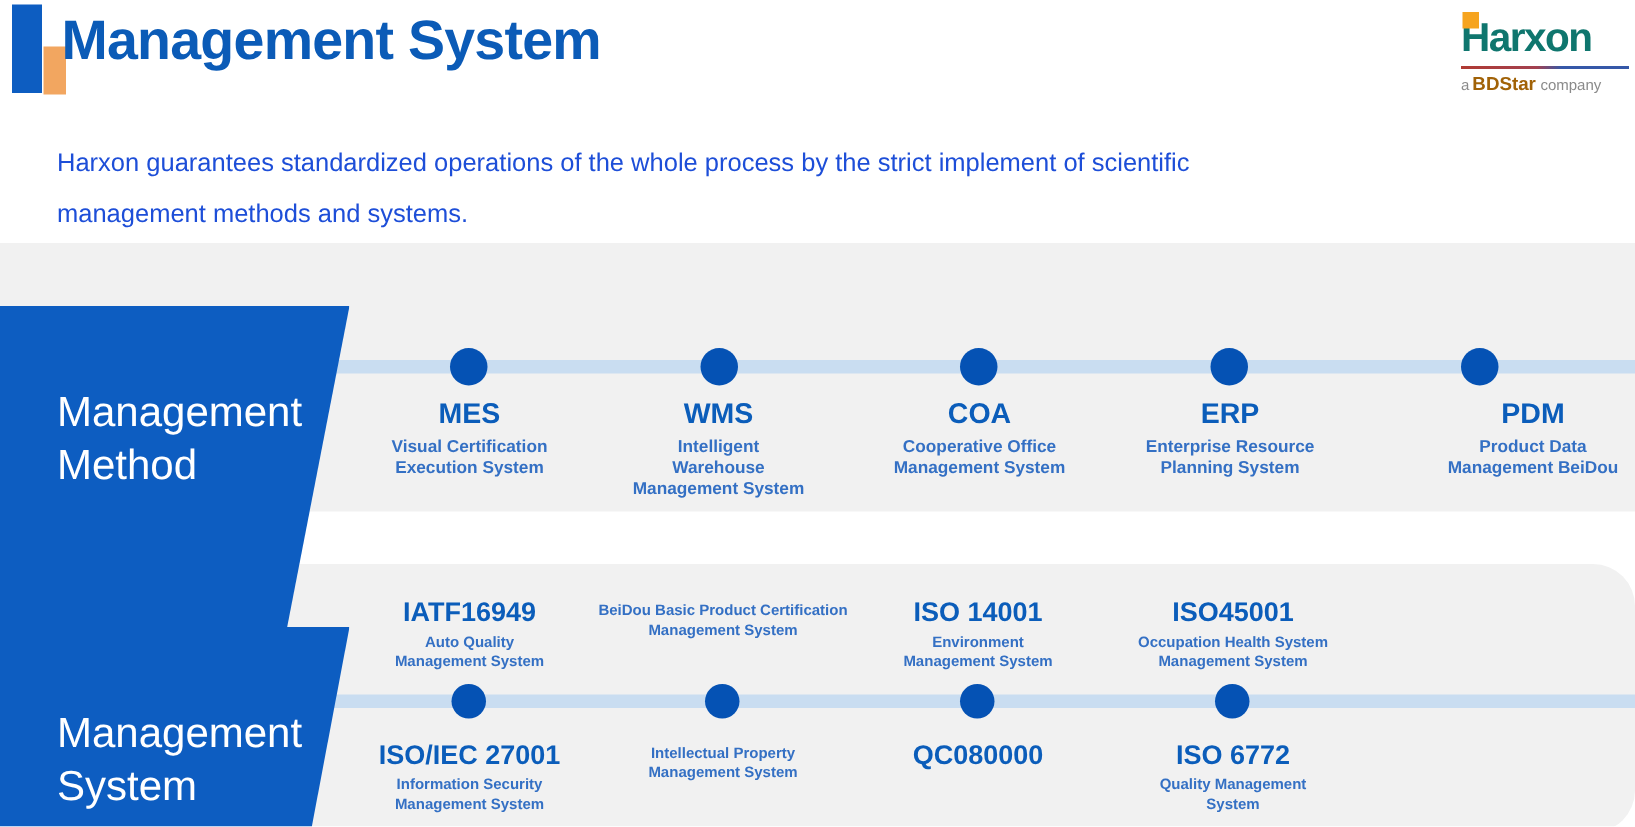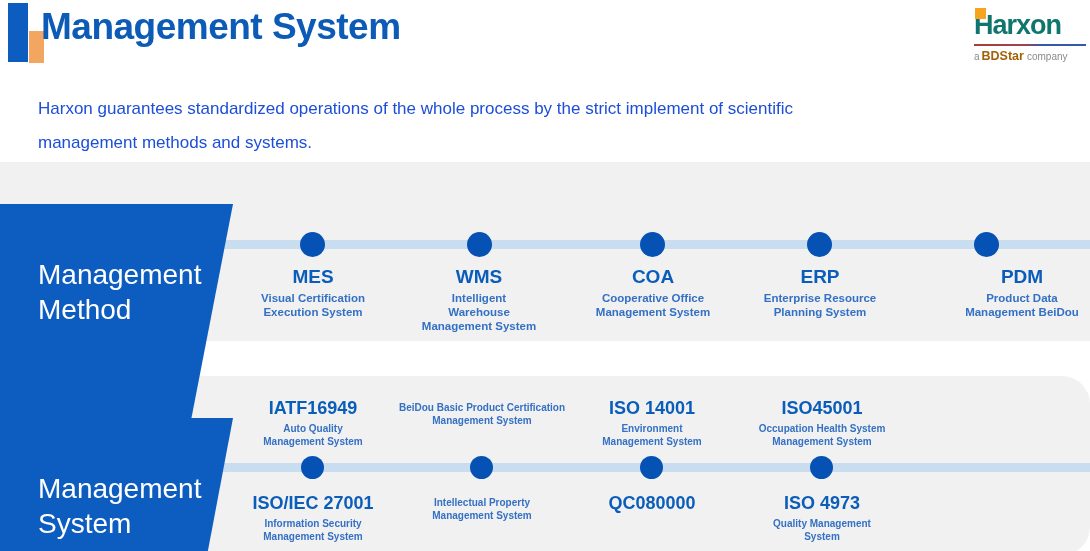--- a/index.html
+++ b/index.html
@@ -142,21 +142,21 @@
 Management System</div>
     </div>
     <div class="item row-bottom" style="left:367px">
       <div class="desc">Intellectual Property
 Management System</div>
     </div>
     <div class="item row-bottom" style="left:537px">
       <div class="code">QC080000</div>
     </div>
     <div class="item row-bottom" style="left:707px">
-      <div class="code">ISO 4973</div>
+      <div class="code">ISO 6772</div>
       <div class="desc">Quality Management
 System</div>
     </div>
 
     <div class="shape">
       <div class="band-label">Management
 System</div>
     </div>
   </section>
 

